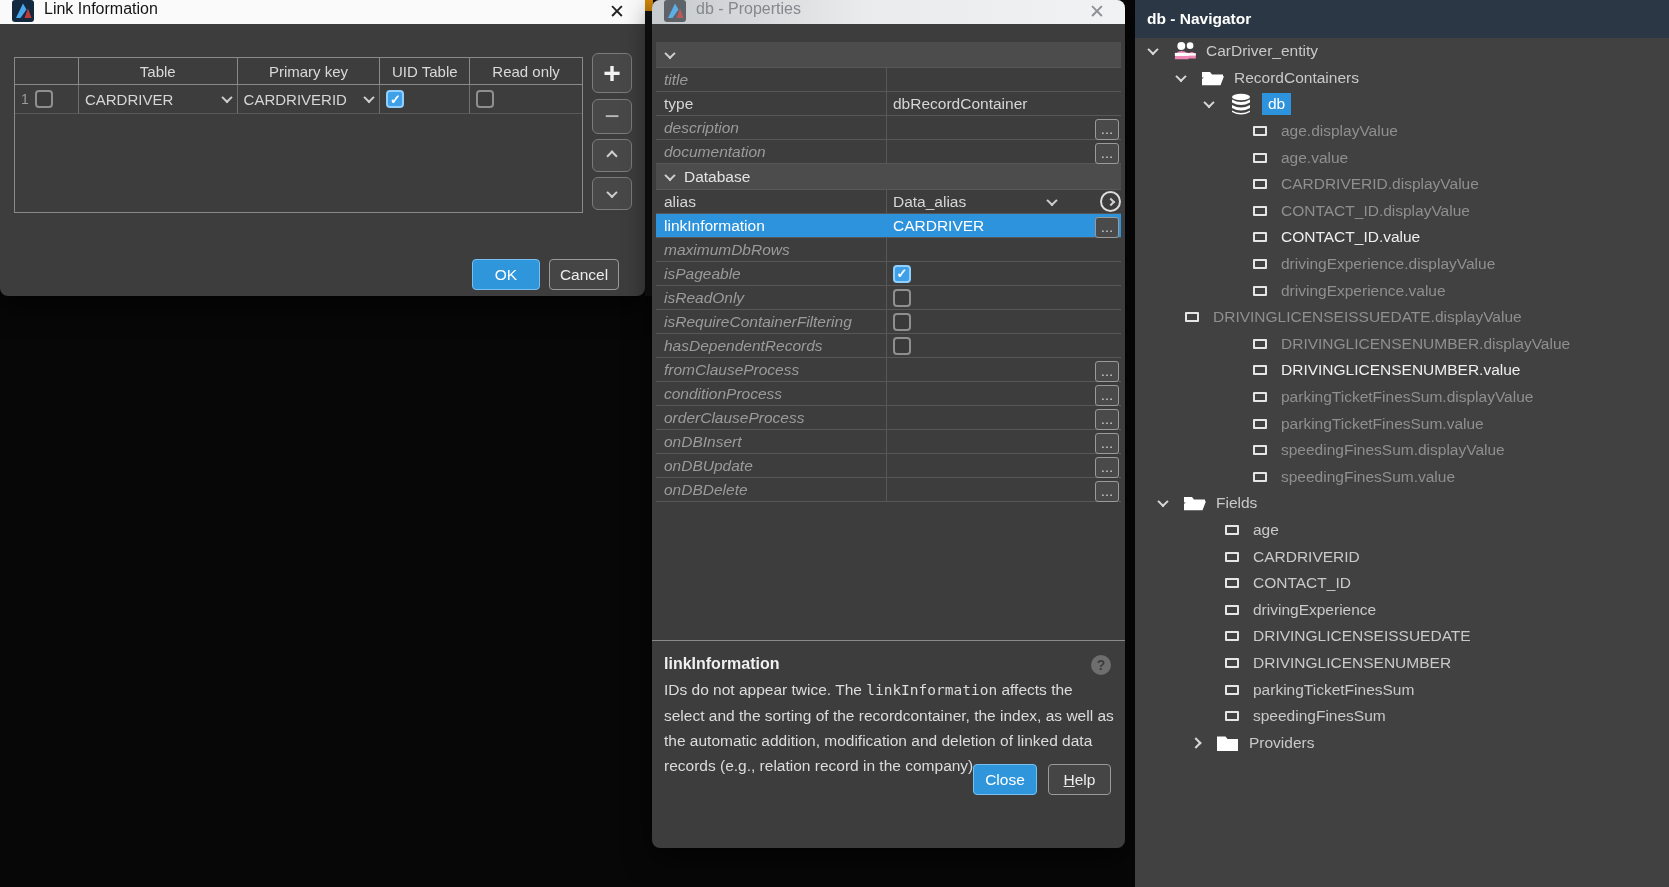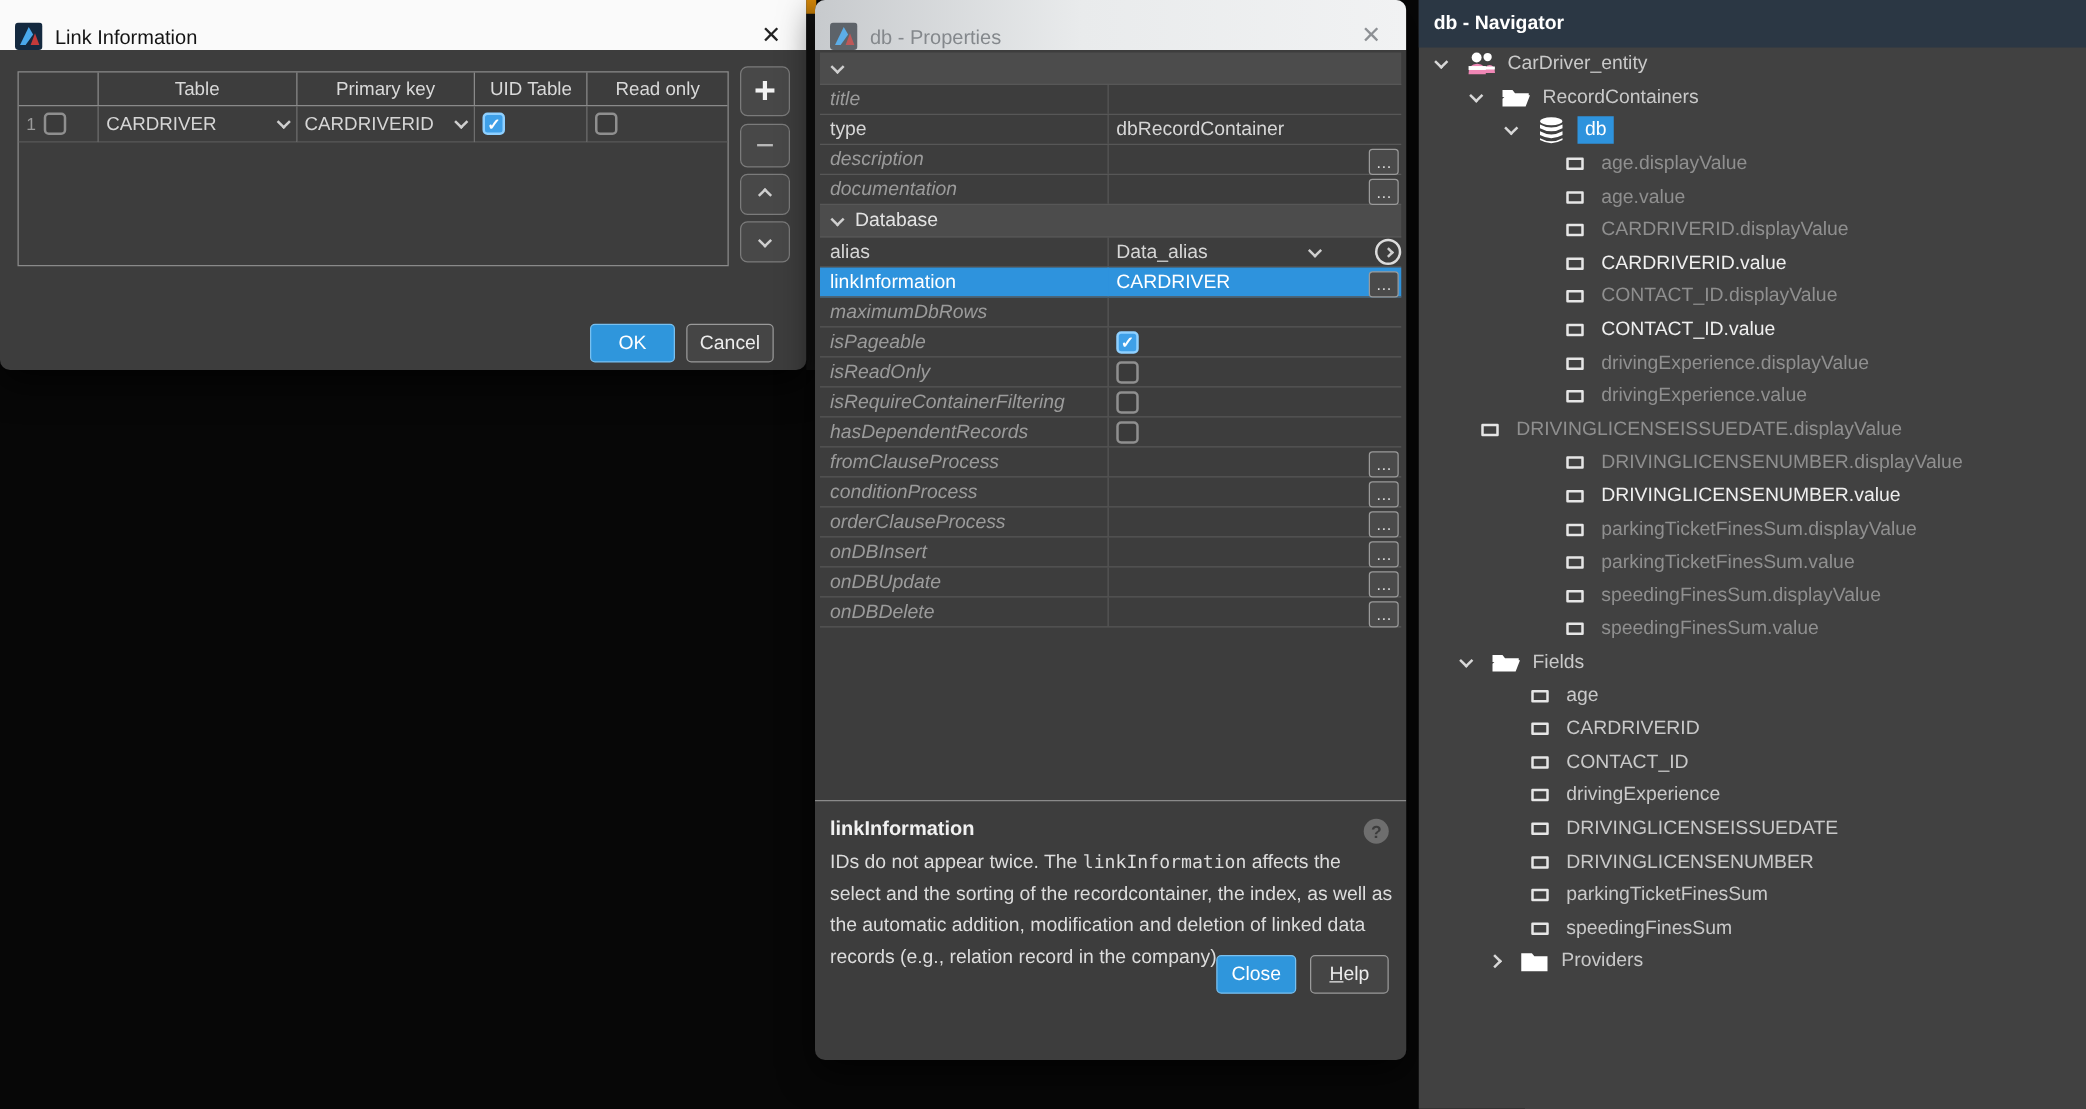--- a/index.html
+++ b/index.html
@@ -9,21 +9,21 @@
 
   
   .win { position:absolute; border-radius:8px; box-shadow:0 10px 28px rgba(0,0,0,.65); overflow:hidden; }
   #link-win   { left:0px;   top:0px; width:645px;  height:296px; background:#3d3d3d; border-radius:0 0 8px 8px;}
   #props-win  { left:652px; top:0px; width:473px;  height:848px; background:#3d3d3d; }
   #navigator  { left:1135px;top:0px; width:534px;  height:887px; background:#414141; }
   #gap-strip  { left:645px; top:0px; width:7px; height:296px; background:#161616; }
   #gap-orange { left:644px; top:0px; width:9px; height:11px; background:#e8940a; }
 
   
-  .titlebar { height:40px; display:flex; align-items:flex-end; padding:0 12px; gap:10px; }
+  .titlebar { height:24px; display:flex; align-items:flex-start; padding:0 12px; gap:10px; }
   #link-title   { background:#fafafa; color:#141414; font-size:16px; }
   #props-title  { background:linear-gradient(90deg,#c7cacd 0%,#e9ebec 45%,#f1f2f3 100%);
                   color:#84888c; font-size:16px; }
   .titlebar .t-text { flex:1; }
   .close-x { font-size:19px; line-height:1; padding:2px 8px; }
   #link-title .close-x { color:#222; }
   #props-title .close-x { color:#8d9094; }
   .logo-tile { width:22px; height:22px; flex:0 0 auto; }
 
   
@@ -371,66 +371,60 @@
           <span class="field-glyph"></span>
         </span>
         <span class="label">age.value</span>
       </div>
       <div class="tnode dim" style="padding-left: 113px;">
         <span class="ticon">
           <span class="field-glyph"></span>
         </span>
         <span class="label">CARDRIVERID.displayValue</span>
       </div>
+      <div class="tnode dim" style="padding-left: 113px;">
+        <span class="ticon">
+          <span class="field-glyph"></span>
+        </span>
+        <span class="label">CONTACT_ID.displayValue</span>
+      </div>
       <div class="tnode bright" style="padding-left: 113px;">
         <span class="ticon">
           <span class="field-glyph"></span>
         </span>
-        <span class="label">CARDRIVERID.value</span>
-      </div>
-      <div class="tnode dim" style="padding-left: 113px;">
-        <span class="ticon">
-          <span class="field-glyph"></span>
-        </span>
-        <span class="label">CONTACT_ID.displayValue</span>
+        <span class="label">CONTACT_ID.value</span>
+      </div>
+      <div class="tnode dim" style="padding-left: 113px;">
+        <span class="ticon">
+          <span class="field-glyph"></span>
+        </span>
+        <span class="label">drivingExperience.displayValue</span>
+      </div>
+      <div class="tnode dim" style="padding-left: 113px;">
+        <span class="ticon">
+          <span class="field-glyph"></span>
+        </span>
+        <span class="label">drivingExperience.value</span>
+      </div>
+      <div class="tnode dim" style="padding-left: 45px;">
+        <span class="ticon">
+          <span class="field-glyph"></span>
+        </span>
+        <span class="label">DRIVINGLICENSEISSUEDATE.displayValue</span>
+      </div>
+      <div class="tnode dim" style="padding-left: 113px;">
+        <span class="ticon">
+          <span class="field-glyph"></span>
+        </span>
+        <span class="label">DRIVINGLICENSENUMBER.displayValue</span>
       </div>
       <div class="tnode bright" style="padding-left: 113px;">
         <span class="ticon">
           <span class="field-glyph"></span>
         </span>
-        <span class="label">CONTACT_ID.value</span>
-      </div>
-      <div class="tnode dim" style="padding-left: 113px;">
-        <span class="ticon">
-          <span class="field-glyph"></span>
-        </span>
-        <span class="label">drivingExperience.displayValue</span>
-      </div>
-      <div class="tnode dim" style="padding-left: 113px;">
-        <span class="ticon">
-          <span class="field-glyph"></span>
-        </span>
-        <span class="label">drivingExperience.value</span>
-      </div>
-      <div class="tnode dim" style="padding-left: 45px;">
-        <span class="ticon">
-          <span class="field-glyph"></span>
-        </span>
-        <span class="label">DRIVINGLICENSEISSUEDATE.displayValue</span>
-      </div>
-      <div class="tnode dim" style="padding-left: 113px;">
-        <span class="ticon">
-          <span class="field-glyph"></span>
-        </span>
-        <span class="label">DRIVINGLICENSENUMBER.displayValue</span>
-      </div>
-      <div class="tnode bright" style="padding-left: 113px;">
-        <span class="ticon">
-          <span class="field-glyph"></span>
-        </span>
         <span class="label">DRIVINGLICENSENUMBER.value</span>
       </div>
       <div class="tnode dim" style="padding-left: 113px;">
         <span class="ticon">
           <span class="field-glyph"></span>
         </span>
         <span class="label">parkingTicketFinesSum.displayValue</span>
       </div>
       <div class="tnode dim" style="padding-left: 113px;">
         <span class="ticon">
@@ -443,21 +437,21 @@
           <span class="field-glyph"></span>
         </span>
         <span class="label">speedingFinesSum.displayValue</span>
       </div>
       <div class="tnode dim" style="padding-left: 113px;">
         <span class="ticon">
           <span class="field-glyph"></span>
         </span>
         <span class="label">speedingFinesSum.value</span>
       </div>
-      <div class="tnode normal" style="padding-left: 27px;">
+      <div class="tnode normal" style="padding-left: 17px;">
         <span class="chev-box">
           <span class="chev down"></span>
         </span>
         <span class="ticon">
           <svg width="24" height="20" viewBox="0 0 24 20">
             <path d="M1 4 h8 l2 2.5 h11 v3 H1 z" fill="#fff"></path>
             <path d="M1 11 l3-2.8 h19 l-3.5 9 H1 z" fill="#fff"></path>
           </svg>
         </span>
         <span class="label">Fields</span>

